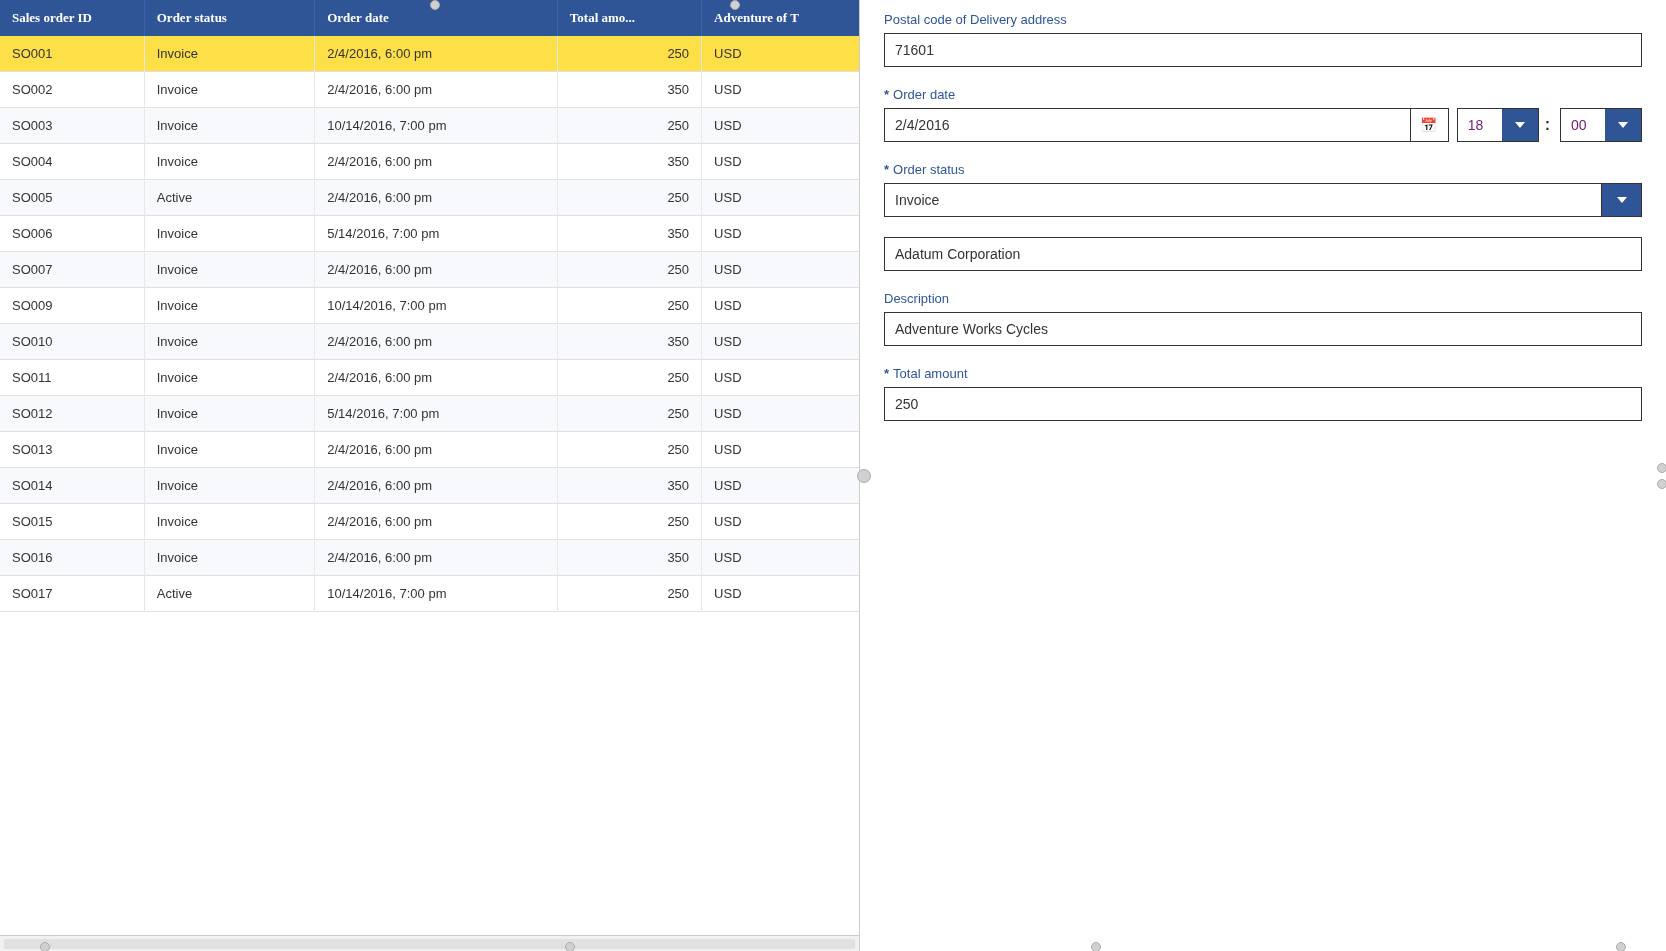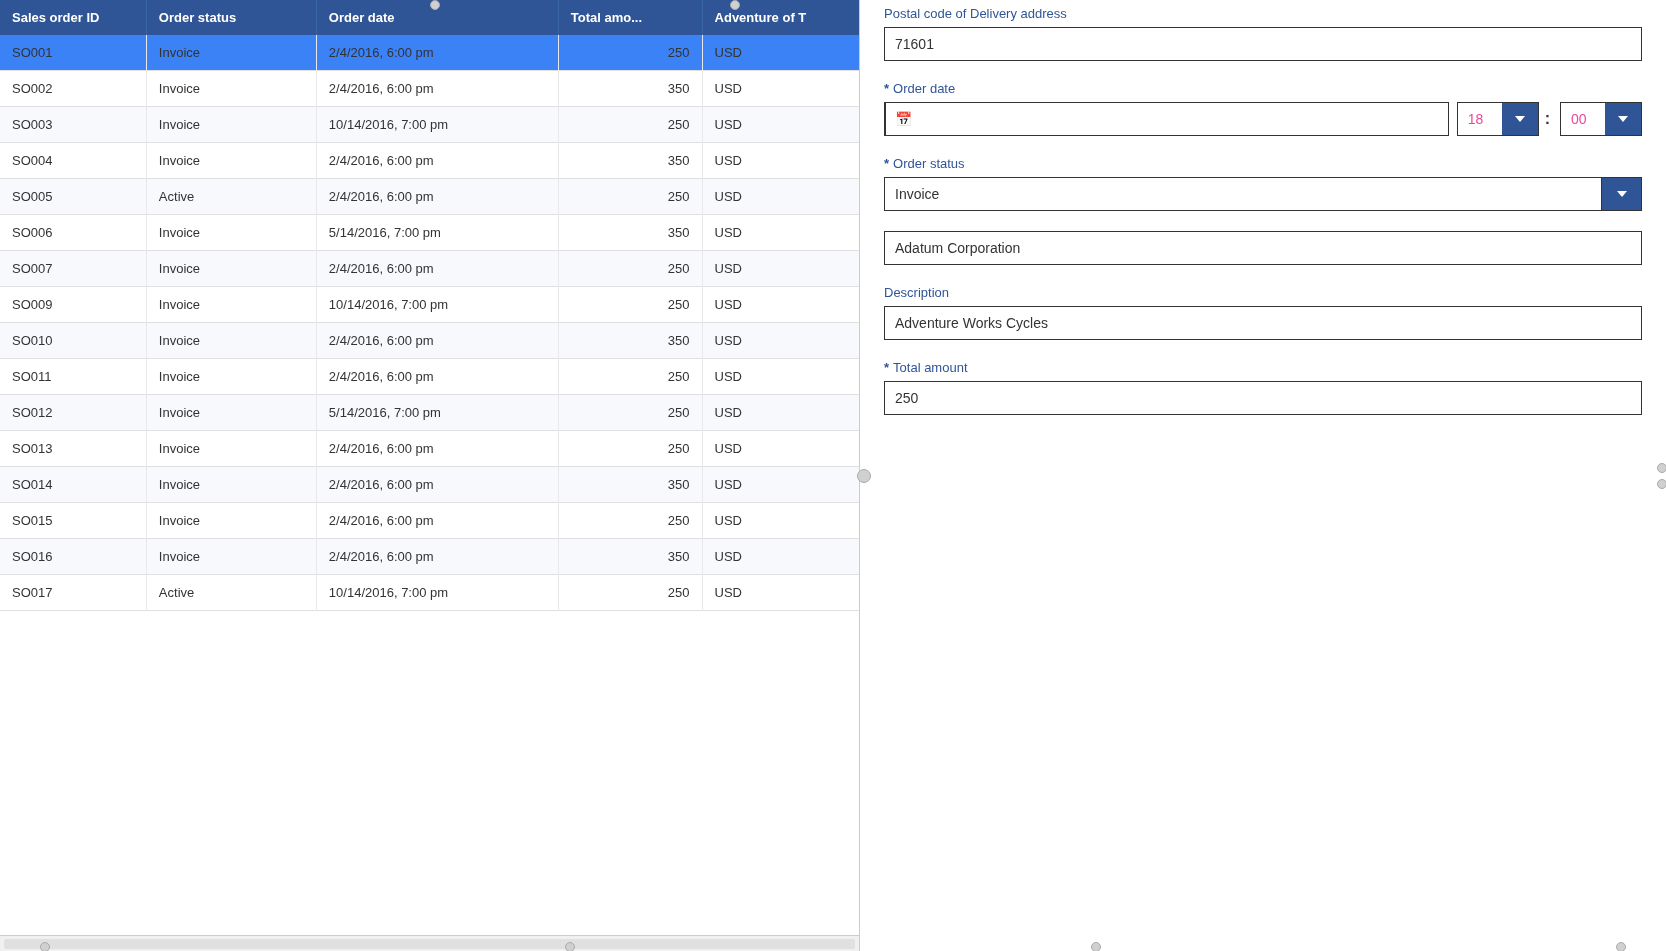--- a/index.html
+++ b/index.html
@@ -47,40 +47,41 @@
       color: white;
     }
 
     .data-table thead th {
       padding: 10px 12px;
       text-align: left;
       font-weight: 600;
       font-size: 13px;
       border-right: 1px solid #3a65a8;
       white-space: nowrap;
+      font-family: Liberation Serif, serif;
     }
 
     .data-table thead th:last-child {
       border-right: none;
     }
 
     .data-table tbody tr {
       border-bottom: 1px solid #e0e0e0;
     }
 
     .data-table tbody tr:nth-child(odd) {
       background: #f7f9fc;
     }
 
     .data-table tbody tr:nth-child(even) {
       background: #ffffff;
     }
 
     .data-table tbody tr:first-child {
-      background: #3b82f6;
+      background: #fde047;
     }
 
     .data-table tbody td {
       padding: 10px 12px;
       color: #333;
       font-size: 13px;
       border-right: 1px solid #e8e8e8;
     }
 
     .data-table tbody td:last-child {
@@ -126,21 +127,21 @@
       height: 10px;
       background: #e0e0e0;
       border-radius: 2px;
       position: relative;
     }
 
     
     .form-panel {
       flex: 1;
       background: #ffffff;
-      padding: 6px 24px;
+      padding: 12px 24px;
       overflow-y: auto;
       position: relative;
     }
 
     .form-panel::-webkit-scrollbar {
       width: 14px;
     }
     .form-panel::-webkit-scrollbar-track {
       background: #f0f0f0;
     }
@@ -218,21 +219,21 @@
     .time-dropdown {
       display: flex;
       align-items: stretch;
       margin-left: 4px;
       border: 1px solid #333;
     }
 
     .time-value {
       padding: 8px 10px;
       font-size: 14px;
-      color: #ec4899;
+      color: #701a75;
       background: #fff;
       min-width: 44px;
       display: flex;
       align-items: center;
     }
 
     .dropdown-btn {
       width: 36px;
       background: #2f5597;
       border: none;
@@ -512,20 +513,21 @@
       <input type="text" class="form-input" value="71601" style="">
     </div>
 
     <div class="form-field">
       <div class="form-label">
         <span class="required-star">*</span>
         <span>Order date</span>
       </div>
       <div style="display:flex;align-items:stretch;gap:4px;">
         <div class="date-time-row" style="flex:1;">
+          <input type="text" class="date-input-field" value="2/4/2016" style="">
           <button class="calendar-btn">
             <span class="calendar-icon">📅</span>
           </button>
         </div>
         <div class="time-dropdown">
           <span class="time-value">18</span>
           <button class="dropdown-btn">
             <span class="chevron-down"></span>
           </button>
         </div>

